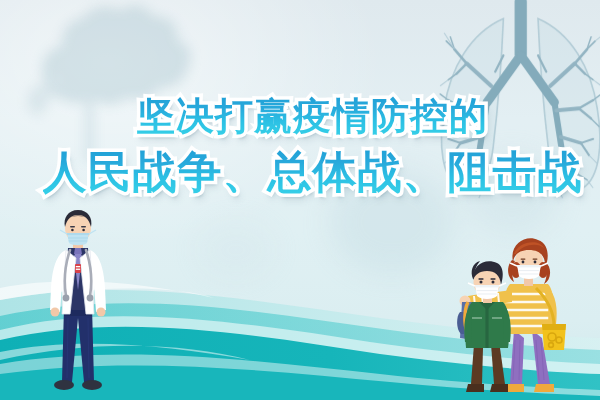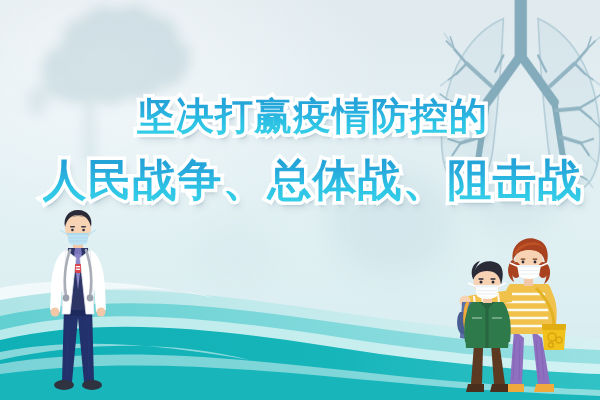--- a/index.html
+++ b/index.html
@@ -23,21 +23,21 @@
     line-height:1.08;
     user-select:none;
     padding-left:25px;
   }
   .hl-line{
     display:block;
     position:relative;
     white-space:nowrap;
   }
   .hl1{font-size:38px;}
-  .hl2{font-size:44px;margin-top:19px;}
+  .hl2{font-size:44px;margin-top:11px;}
 
   
   .hl-shadow{
     position:absolute;left:0;right:0;top:0;
     color:#ffffff;
     -webkit-text-stroke:7px #ffffff;
     text-shadow:2px 4px 3px rgba(120,150,165,.45), 3px 6px 7px rgba(120,150,165,.30);
     z-index:1;
   }
   .hl-fill{

